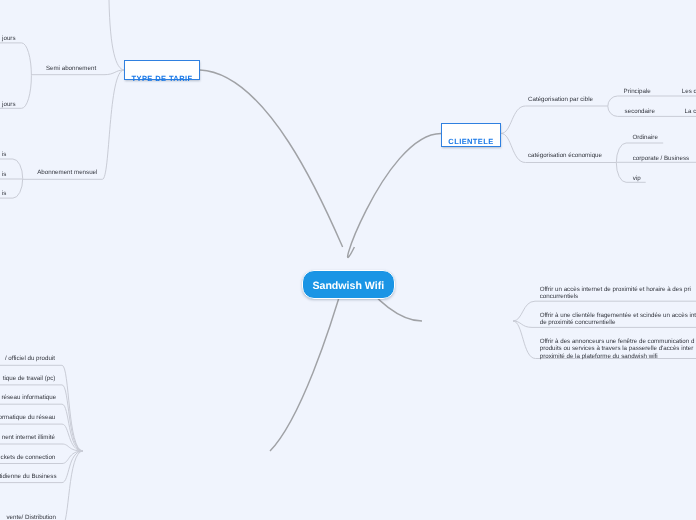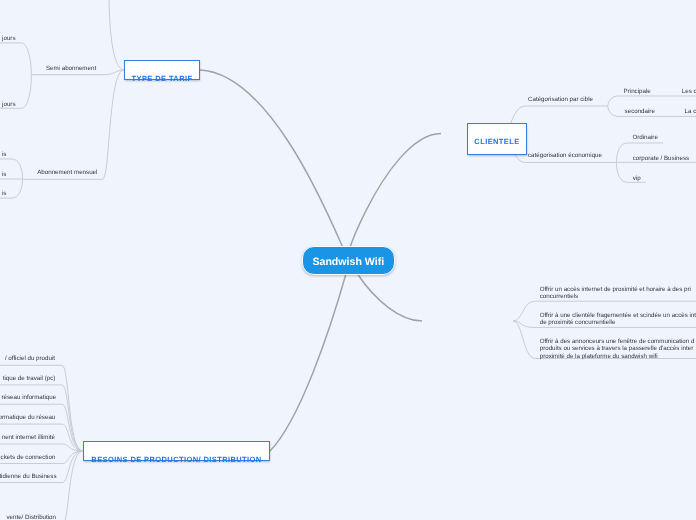--- a/index.html
+++ b/index.html
@@ -8,21 +8,21 @@
        font-family:"Liberation Sans", sans-serif;
        -webkit-font-smoothing:antialiased;
        text-rendering:geometricPrecision;}
   #stage{position:relative;width:696px;height:520px;overflow:hidden;}
   svg#links{position:absolute;left:0;top:0;width:696px;height:520px;pointer-events:none;}
   svg#links path{fill:none;stroke:#c9ccd6;stroke-width:1;vector-effect:non-scaling-stroke;}
   svg#links path.trunk{stroke:#a0a2a6;stroke-width:1.45;}
   .node{position:absolute;box-sizing:border-box;white-space:nowrap;}
   .root{background:#1a95e5;color:#fff;border:1.5px solid #ffffff;border-radius:12px;
         font-weight:bold;font-size:10.6px;display:flex;align-items:flex-start;justify-content:center;line-height:1;padding-top:9.3px;
-        box-shadow:0 1px 2.5px rgba(40,60,90,.3);transform:translateZ(0);}
+        box-shadow:0 1px 2.5px rgba(40,60,90,.3);transform:translateZ(0);margin-top:24px;}
   .main{background:#ffffff;color:#1878e8;border:1.3px solid #2f80e0;border-radius:0;
         font-weight:bold;font-size:7.5px;letter-spacing:.4px;line-height:1;
         display:flex;align-items:flex-start;justify-content:center;padding-top:14px;
         box-shadow:0 1.5px 2px -0.5px rgba(40,60,90,.3);transform:translateZ(0);}
   .lbl{position:absolute;font-size:6.2px;line-height:7.4px;color:#33363e;white-space:pre;
        transform:translateZ(0);}
   .lbl.ra{text-align:right;transform:translateX(-100%) translateZ(0);}
   .lbl div{line-height:7.4px;}
 </style>
 </head>
@@ -55,24 +55,23 @@
       <path d="M 83,451 C 67.46000000000001,451 69.77,444 62,444 L -8,444"></path>
       <path d="M 83,451 C 67.46000000000001,451 69.77,463.5 62,463.5 L -8,463.5"></path>
       <path d="M 83,451 C 67.46000000000001,451 69.77,482.6 62,482.6 L -8,482.6"></path>
       <path d="M 83,451 C 67.46000000000001,451 69.77,526 62,526 L -8,526"></path>
     </svg>
 
   <div class="node root" style="left:301.6px;top:246.3px;width:93.4px;height:28.4px;">Sandwish Wifi</div>
 
   <div class="node main" style="left:124px;top:60px;width:76px;height:20px;">TYPE DE TARIF</div>
 
-  <div class="node main" style="left:467px;top:123px;width:60px;height:32px;">CLIENTELE</div>
+  <div class="node main" style="left:441px;top:123px;width:60px;height:24px;">CLIENTELE</div>
 
 
-  <div class="node main" style="left:83px;top:441px;width:187px;height:20px;">BESOINS DE PRODUCTION/ DISTRIBUTION</div>
 
   <div class="lbl" style="left:45.9px;top:65.4px;">Semi abonnement</div>
   <div class="lbl" style="left:37.2px;top:169.4px;">Abonnement mensuel</div>
   <div class="lbl ra" style="left:15.5px;top:35.1px;">jours</div>
   <div class="lbl ra" style="left:15.5px;top:101.2px;">jours</div>
   <div class="lbl ra" style="left:6.25px;top:150.9px;">is</div>
   <div class="lbl ra" style="left:6.25px;top:170.7px;">is</div>
   <div class="lbl ra" style="left:6.25px;top:189.9px;">is</div>
 
   <div class="lbl" style="left:528px;top:96px;">Catégorisation par cible</div>

